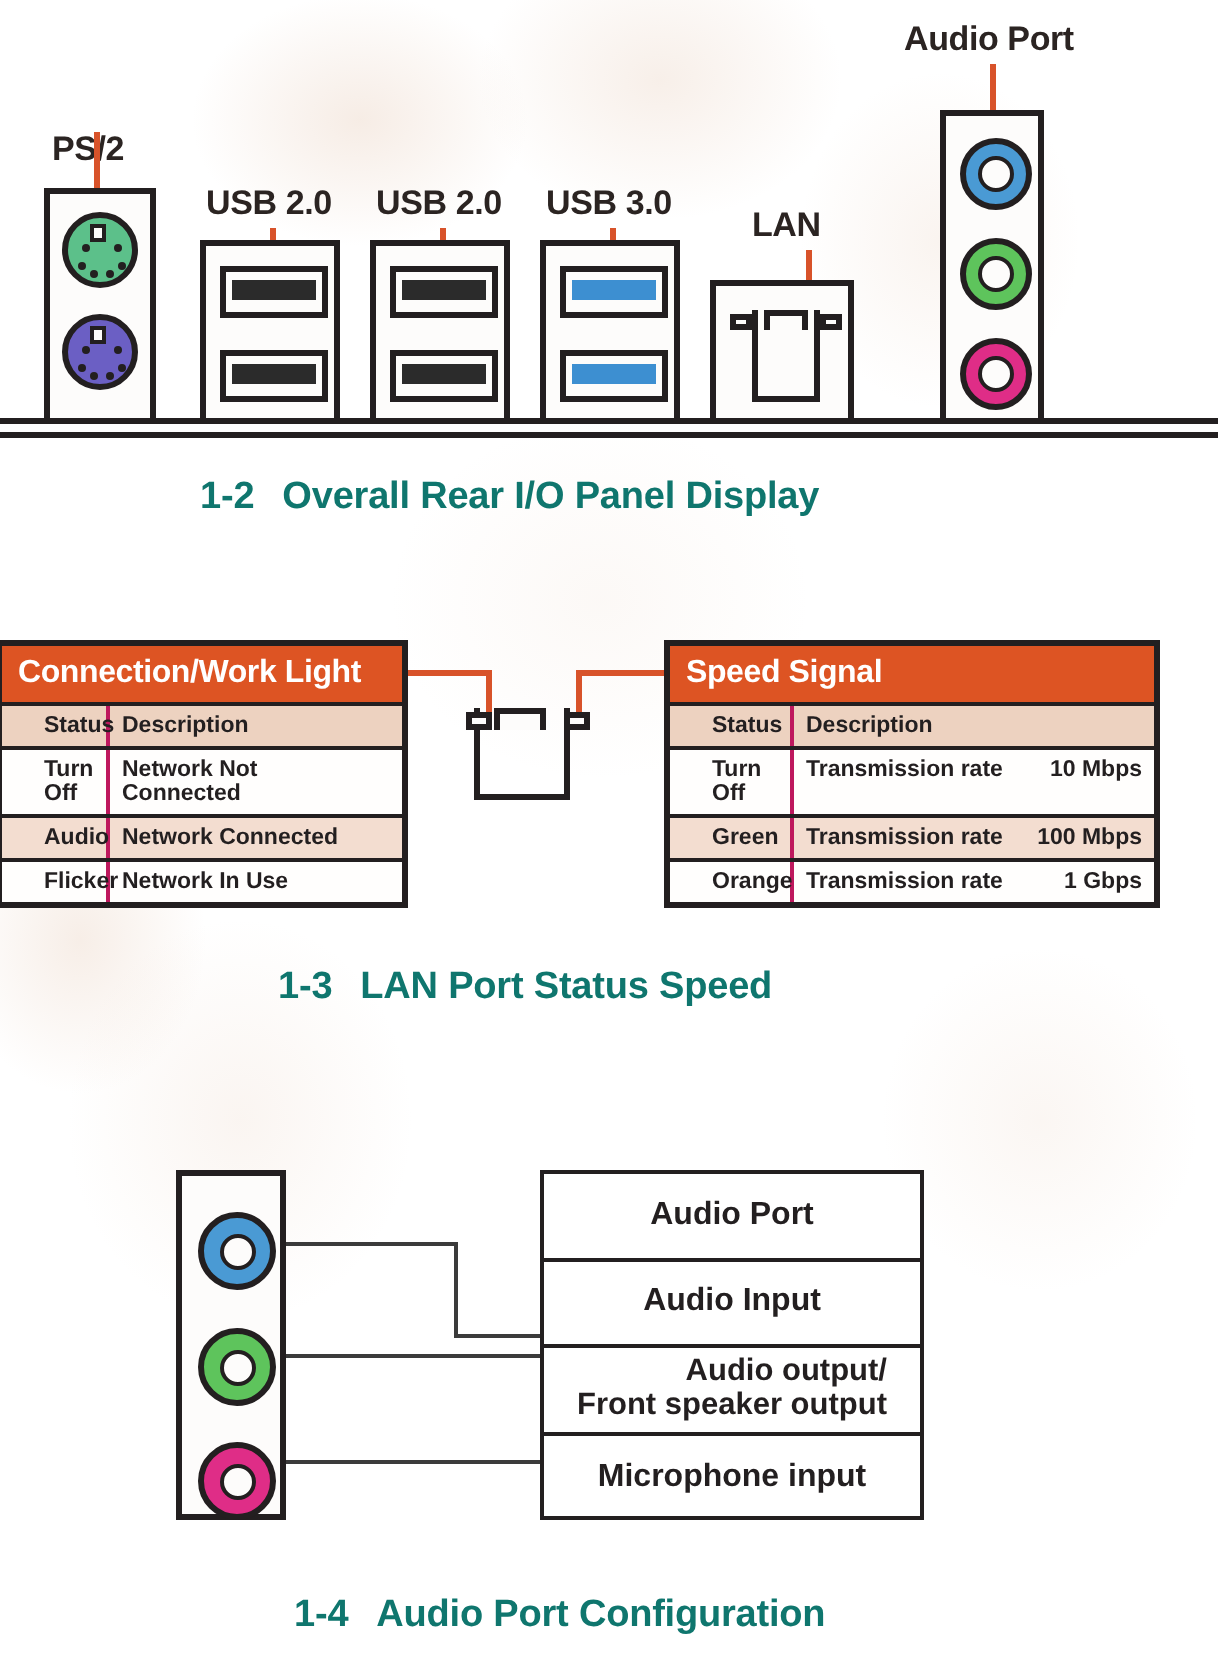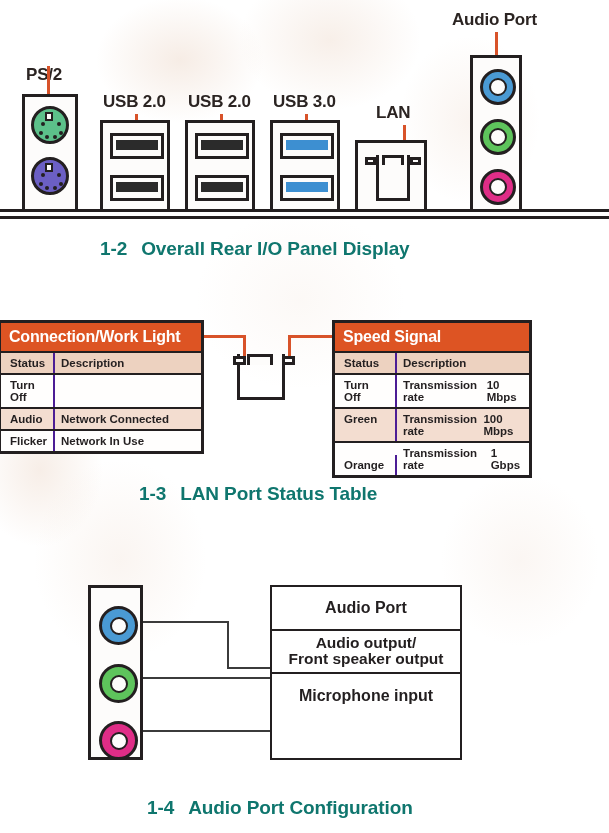--- a/index.html
+++ b/index.html
@@ -204,38 +204,38 @@
     display: flex;
     border-bottom: 2px solid #231f20;
     font-size: 11.5px;
     font-weight: 700;
     color: #231f20;
   }
   .status-table .row:last-child { border-bottom: none; align-items: flex-end; }
   .status-table .row .c1 {
     width: 54px;
     flex: 0 0 54px;
-    padding: 4px 9px;
-    border-right: 2px solid #4c1d95;
+    padding: 4px 21px;
+    border-right: 2px solid #be185d;
     box-sizing: border-box;
   }
   .status-table .row .c2 {
     flex: 1 1 auto;
     padding: 4px 6px;
     box-sizing: border-box;
     display: flex;
     justify-content: space-between;
     gap: 6px;
   }
   .status-table .row.shade { background: #edd2c0; }
   .status-table .row.shade2 { background: #f3ddd0; }
   .status-table .row.plain { background: #fffefd; }
 
   #table-left  { left: -2px; top: 320px; width: 206px; }
-  #table-right { left: 332px; top: 320px; width: 200px; }
+  #table-right { left: 332px; top: 320px; width: 248px; }
   #table-right .row .c1 { width: 62px; flex: 0 0 62px; }
 
   
   #lan-mid { position: absolute; left: 228px; top: 348px; width: 72px; height: 55px; z-index: 3; }
   #lan-mid .lan-shape { left: 9px; top: 6px; width: 48px; height: 46px; }
   #lan-mid .lan-tab { left: 19px; top: 6px; width: 26px; height: 11px; }
   #lan-mid .lan-led { top: 8px; width: 13px; height: 9px; }
   #lan-mid .lan-led.left { left: 5px; }
   #lan-mid .lan-led.right { right: 5px; }
 
@@ -281,20 +281,21 @@
     font-weight: 700;
     text-align: center;
     line-height: 1.0;
     box-sizing: border-box;
   }
   #audio-labels .lrow:last-child { border-bottom: none; }
   #audio-labels .lrow.two-line {
     font-size: 15.5px;
     line-height: 1.08;
     white-space: pre-line;
+    text-align: right;
   }
   .leader { position: absolute; background: #3b3b3b; }
 </style>
 </head>
 <body>
 
 <div id="watermark"></div>
 
 <div id="io-panel">
 
@@ -396,20 +397,24 @@
   <div class="hdr">Connection/Work Light</div>
   <div class="row shade">
     <div class="c1">Status</div>
     <div class="c2">
         <span>Description</span>
         <span></span>
       </div>
   </div>
   <div class="row plain">
     <div class="c1">Turn Off</div>
+    <div class="c2">
+        <span>Network Not Connected</span>
+        <span></span>
+      </div>
   </div>
   <div class="row shade2">
     <div class="c1">Audio</div>
     <div class="c2">
         <span>Network Connected</span>
         <span></span>
       </div>
   </div>
   <div class="row plain">
     <div class="c1">Flicker</div>
@@ -453,40 +458,41 @@
   <div class="row plain">
     <div class="c1">Orange</div>
     <div class="c2">
         <span>Transmission rate</span>
         <span>1 Gbps</span>
       </div>
   </div>
 </div>
 
 <div class="caption" style="left:139px; top:483px;">
-  <span class="num">1-3</span><span>LAN Port Status Table</span>
+  <span class="num">1-3</span><span>LAN Port Status Speed</span>
 </div>
 
 <div id="audio-config">
 
   <div id="audio-col">
     <div class="audio-jack jack-blue"></div>
     <div class="audio-jack jack-green"></div>
     <div class="audio-jack jack-pink"></div>
   </div>
 
   <div class="leader" style="left:143px; top:46px; width:86px; height:2px;"></div>
   <div class="leader" style="left:227px; top:46px; width:2px; height:48px;"></div>
   <div class="leader" style="left:227px; top:92px; width:45px; height:2px;"></div>
 
   <div class="leader" style="left:143px; top:102px; width:129px; height:2px;"></div>
   <div class="leader" style="left:143px; top:155px; width:129px; height:2px;"></div>
 
   <div id="audio-labels">
     <div class="lrow">Audio Port</div>
+    <div class="lrow">Audio Input</div>
     <div class="lrow two-line">Audio output/
 Front speaker output</div>
     <div class="lrow">Microphone input</div>
   </div>
 </div>
 
 <div class="caption" style="left:147px; top:797px;">
   <span class="num">1-4</span><span>Audio Port Configuration</span>
 </div>
 

